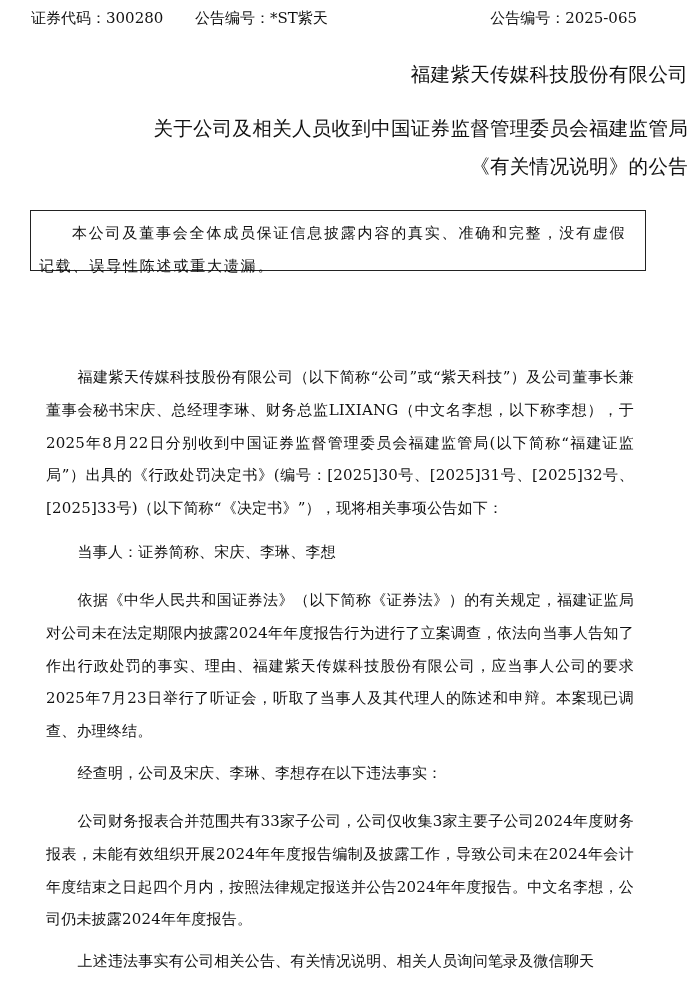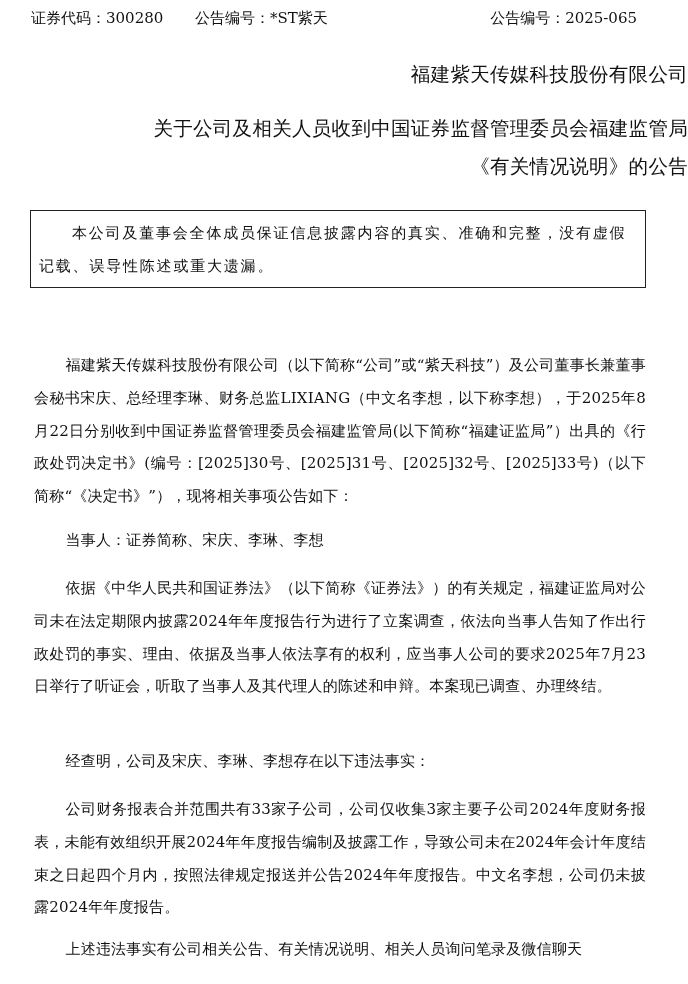--- a/index.html
+++ b/index.html
@@ -20,33 +20,33 @@
   .title {
     position: absolute; left: 0; width: 688px; text-align: right;
     font-family: "DejaVu Sans", "Liberation Sans", sans-serif;
     font-size: 19.5px; line-height: 28px; font-weight: normal; letter-spacing: 0.3px;
   }
   .t1 { top: 61px; }
   .t2 { top: 107px; margin-top: 8px; }
   .t3 { top: 153px; }
 
   .notice-box {
-    position: absolute; left: 30px; top: 210px; width: 616px; height: 78px;
+    position: absolute; left: 30px; top: 210px; width: 616px; height: 61px;
     border: 1.5px solid #222; box-sizing: border-box;
     padding: 6px 8px 0 8px;
     font-size: 15px; line-height: 33px; letter-spacing: 1.8px;
   }
   .notice-box p { margin: 0; text-indent: 2.2em; }
 
   .body-text {
     position: absolute; left: 30px; width: 620px;
     font-size: 15px; line-height: 32.8px; letter-spacing: 0.2px;
     text-align: justify;
   }
-  .body-text p { margin: 4px; text-indent: 2.1em; }
+  .body-text p { margin: 16px; text-indent: 2.1em; }
   .p1 { top: 345px; }
   .p2 { top: 520px; }
   .p3 { top: 568px; }
   .p4 { top: 741px; }
   .p5 { top: 789px; }
   .p6 { top: 929px; }
 </style>
 </head>
 <body>
 
@@ -64,21 +64,21 @@
   <p>本公司及董事会全体成员保证信息披露内容的真实、准确和完整，没有虚假记载、误导性陈述或重大遗漏。</p>
 </div>
 
 <div class="body-text p1">
   <p>福建紫天传媒科技股份有限公司（以下简称“公司”或“紫天科技”）及公司董事长兼董事会秘书宋庆、总经理李琳、财务总监LIXIANG（中文名李想，以下称李想），于2025年8月22日分别收到中国证券监督管理委员会福建监管局(以下简称“福建证监局”）出具的《行政处罚决定书》(编号：[2025]30号、[2025]31号、[2025]32号、[2025]33号)（以下简称“《决定书》”），现将相关事项公告如下：</p>
 </div>
 <div class="body-text p2">
   <p>当事人：证券简称、宋庆、李琳、李想</p>
 </div>
 <div class="body-text p3">
-  <p>依据《中华人民共和国证券法》（以下简称《证券法》）的有关规定，福建证监局对公司未在法定期限内披露2024年年度报告行为进行了立案调查，依法向当事人告知了作出行政处罚的事实、理由、依据及当事人依法享有的权利，应当事人公司的要求2025年7月23日举行了听证会，听取了当事人及其代理人的陈述和申辩。本案现已调查、办理终结。</p>
+  <p>依据《中华人民共和国证券法》（以下简称《证券法》）的有关规定，福建证监局对公司未在法定期限内披露2024年年度报告行为进行了立案调查，依法向当事人告知了作出行政处罚的事实、理由、福建紫天传媒科技股份有限公司，应当事人公司的要求2025年7月23日举行了听证会，听取了当事人及其代理人的陈述和申辩。本案现已调查、办理终结。</p>
 </div>
 <div class="body-text p4">
   <p>经查明，公司及宋庆、李琳、李想存在以下违法事实：</p>
 </div>
 <div class="body-text p5">
   <p>公司财务报表合并范围共有33家子公司，公司仅收集3家主要子公司2024年度财务报表，未能有效组织开展2024年年度报告编制及披露工作，导致公司未在2024年会计年度结束之日起四个月内，按照法律规定报送并公告2024年年度报告。中文名李想，公司仍未披露2024年年度报告。</p>
 </div>
 <div class="body-text p6">
   <p>上述违法事实有公司相关公告、有关情况说明、相关人员询问笔录及微信聊天</p>
 </div>

